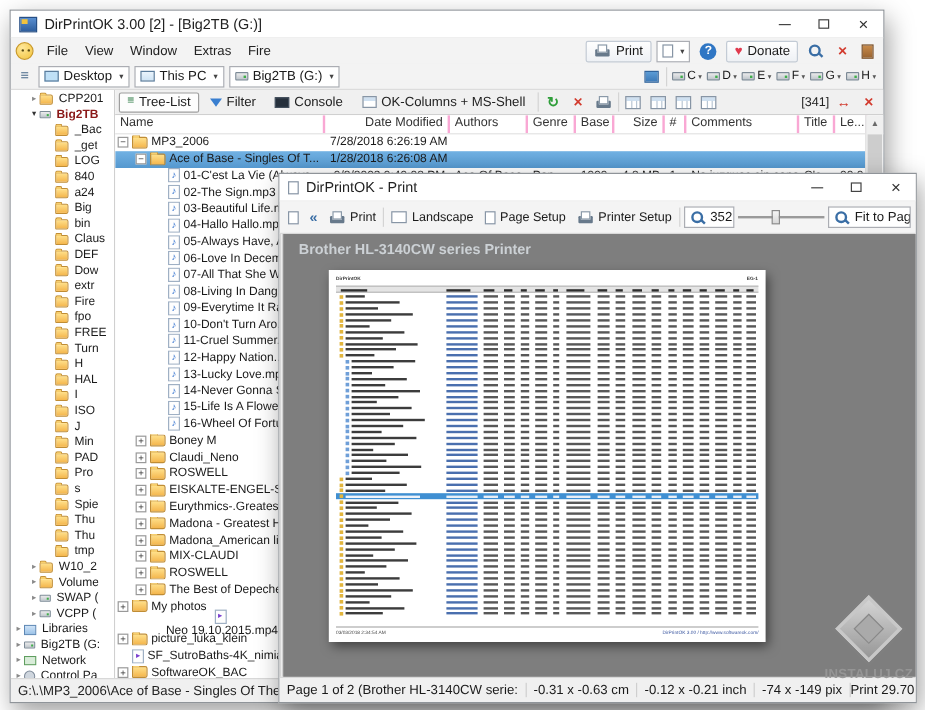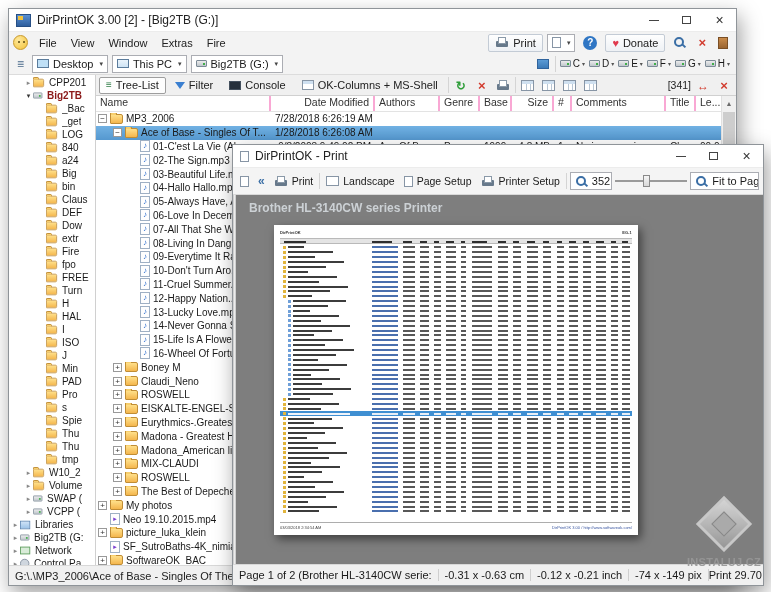--- a/index.html
+++ b/index.html
@@ -1016,21 +1016,21 @@
               <span class="cell w2"></span>
               <span class="cell w3"></span>
               <span class="cell w4"></span>
               <span class="cell w5"></span>
               <span class="cell w6"></span>
               <span class="cell w7"></span>
               <span class="cell w8"></span>
               <span class="cell w9"></span>
             </div>
             <div class="trow">
-              <span class="cell w0 namecell" style="padding-left: 2px;">
+              <span class="cell w0 namecell" style="padding-left: 2px; flex-direction: column;">
                 <i class="expspacer"></i>
                 <i class="ico-video"></i>
                 <span class="nlabel">Neo 19.10.2015.mp4</span>
               </span>
               <span class="cell w1"></span>
               <span class="cell w2"></span>
               <span class="cell w3"></span>
               <span class="cell w4"></span>
               <span class="cell w5"></span>
               <span class="cell w6"></span>

